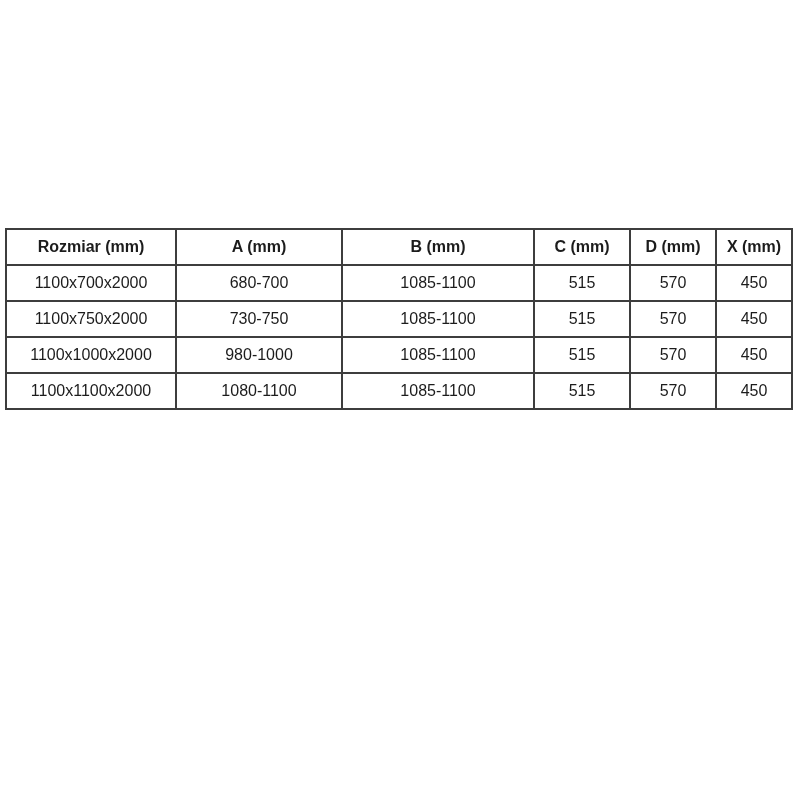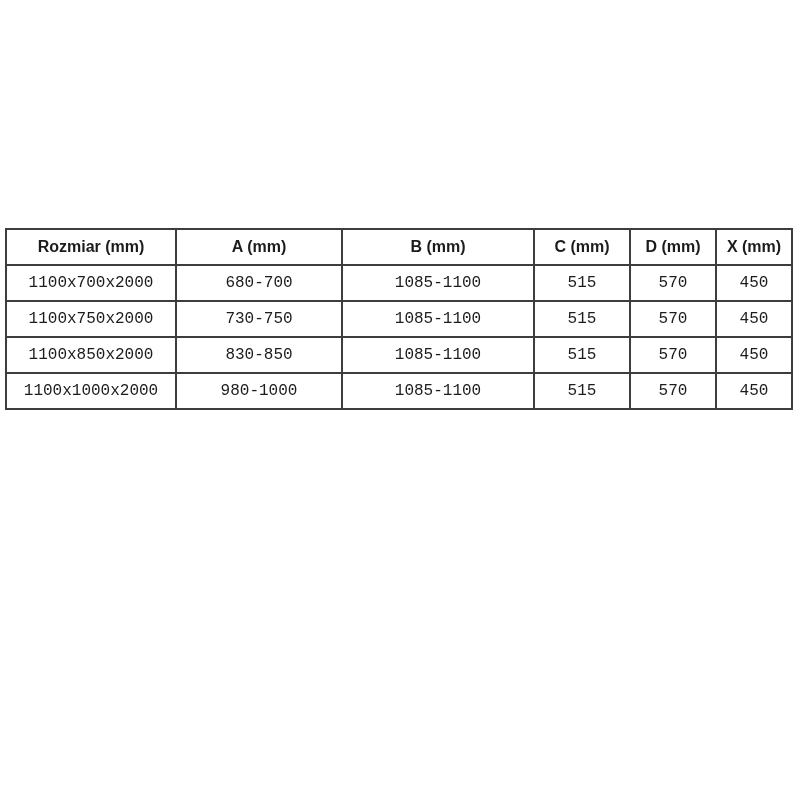--- a/index.html
+++ b/index.html
@@ -34,21 +34,20 @@
     font-size: 16px;
     line-height: 1;
     overflow: hidden;
     white-space: nowrap;
   }
   table.spec-table th {
     font-weight: bold;
   }
   table.spec-table td {
     font-weight: normal;
-    font-family: Liberation Mono, monospace;
   }
 </style>
 </head>
 <body>
 
 <div class="page">
   <table class="spec-table">
     <colgroup>
       <col style="width:170px">
       <col style="width:166px">
@@ -78,30 +77,30 @@
       </tr>
       <tr>
         <td>1100x750x2000</td>
         <td>730-750</td>
         <td>1085-1100</td>
         <td>515</td>
         <td>570</td>
         <td>450</td>
       </tr>
       <tr>
-        <td>1100x850x2000</td>
-        <td>830-850</td>
+        <td>1100x1000x2000</td>
+        <td>980-1000</td>
         <td>1085-1100</td>
         <td>515</td>
         <td>570</td>
         <td>450</td>
       </tr>
       <tr>
-        <td>1100x1000x2000</td>
-        <td>980-1000</td>
+        <td>1100x1100x2000</td>
+        <td>1080-1100</td>
         <td>1085-1100</td>
         <td>515</td>
         <td>570</td>
         <td>450</td>
       </tr>
     </tbody>
   </table>
 </div>
 
 </body></html>

